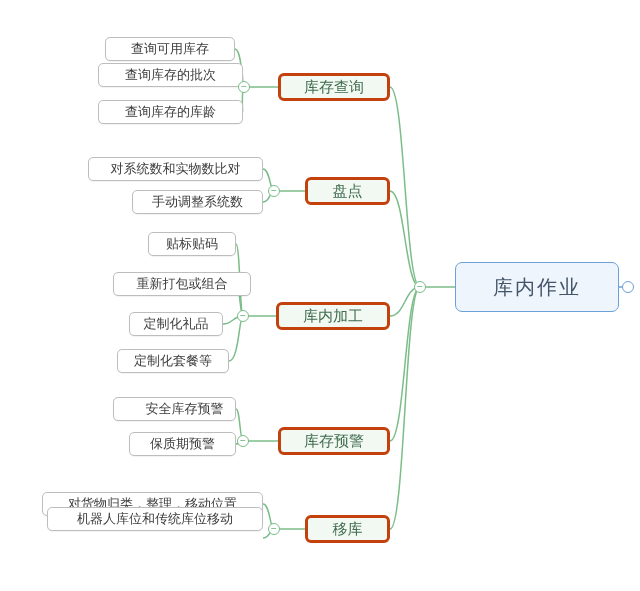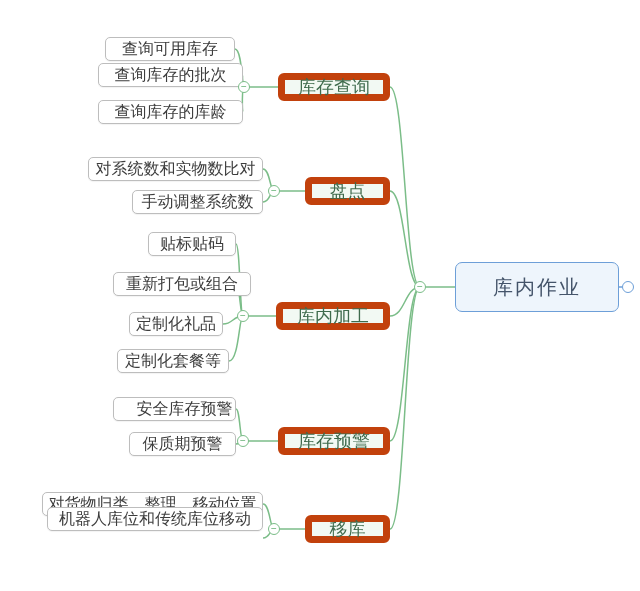--- a/index.html
+++ b/index.html
@@ -6,26 +6,26 @@
   .canvas{
     position:relative;width:640px;height:591px;background:#ffffff;overflow:hidden;
     font-family:"Liberation Sans","DejaVu Sans",sans-serif;
   }
   .wires{position:absolute;left:0;top:0;width:640px;height:591px;}
   .node{
     position:absolute;box-sizing:border-box;display:flex;align-items:center;justify-content:center;
     white-space:nowrap;border-radius:5px;background:#fff;
   }
   .leaf{
-    height:24px;border:1px solid #bdbdbd;color:#3d3d3d;font-size:16px;
+    height:24px;border:1px solid #bdbdbd;color:#3d3d3d;font-size:13px;
     box-shadow:0 1px 1px rgba(0,0,0,0.05);
   }
   .branch{
-    height:28px;border:7px solid #c2410c;background:#f2f9f3;color:#3f6b4d;
-    font-size:18px;border-radius:6px;
+    height:28px;border:3px solid #c2410c;background:#f2f9f3;color:#3f6b4d;
+    font-size:15px;border-radius:6px;
   }
   .root{
     height:50px;border:1.5px solid #6d9fd8;background:#eef5fc;color:#44546a;
     font-size:20px;border-radius:7px;letter-spacing:2px;
   }
   .collapse{
     position:absolute;width:12px;height:12px;box-sizing:border-box;border-radius:50%;
     border:1px solid #7bbd88;background:#ffffff;color:#5fae70;
     display:flex;align-items:center;justify-content:center;
     font-size:10px;line-height:10px;cursor:pointer;

